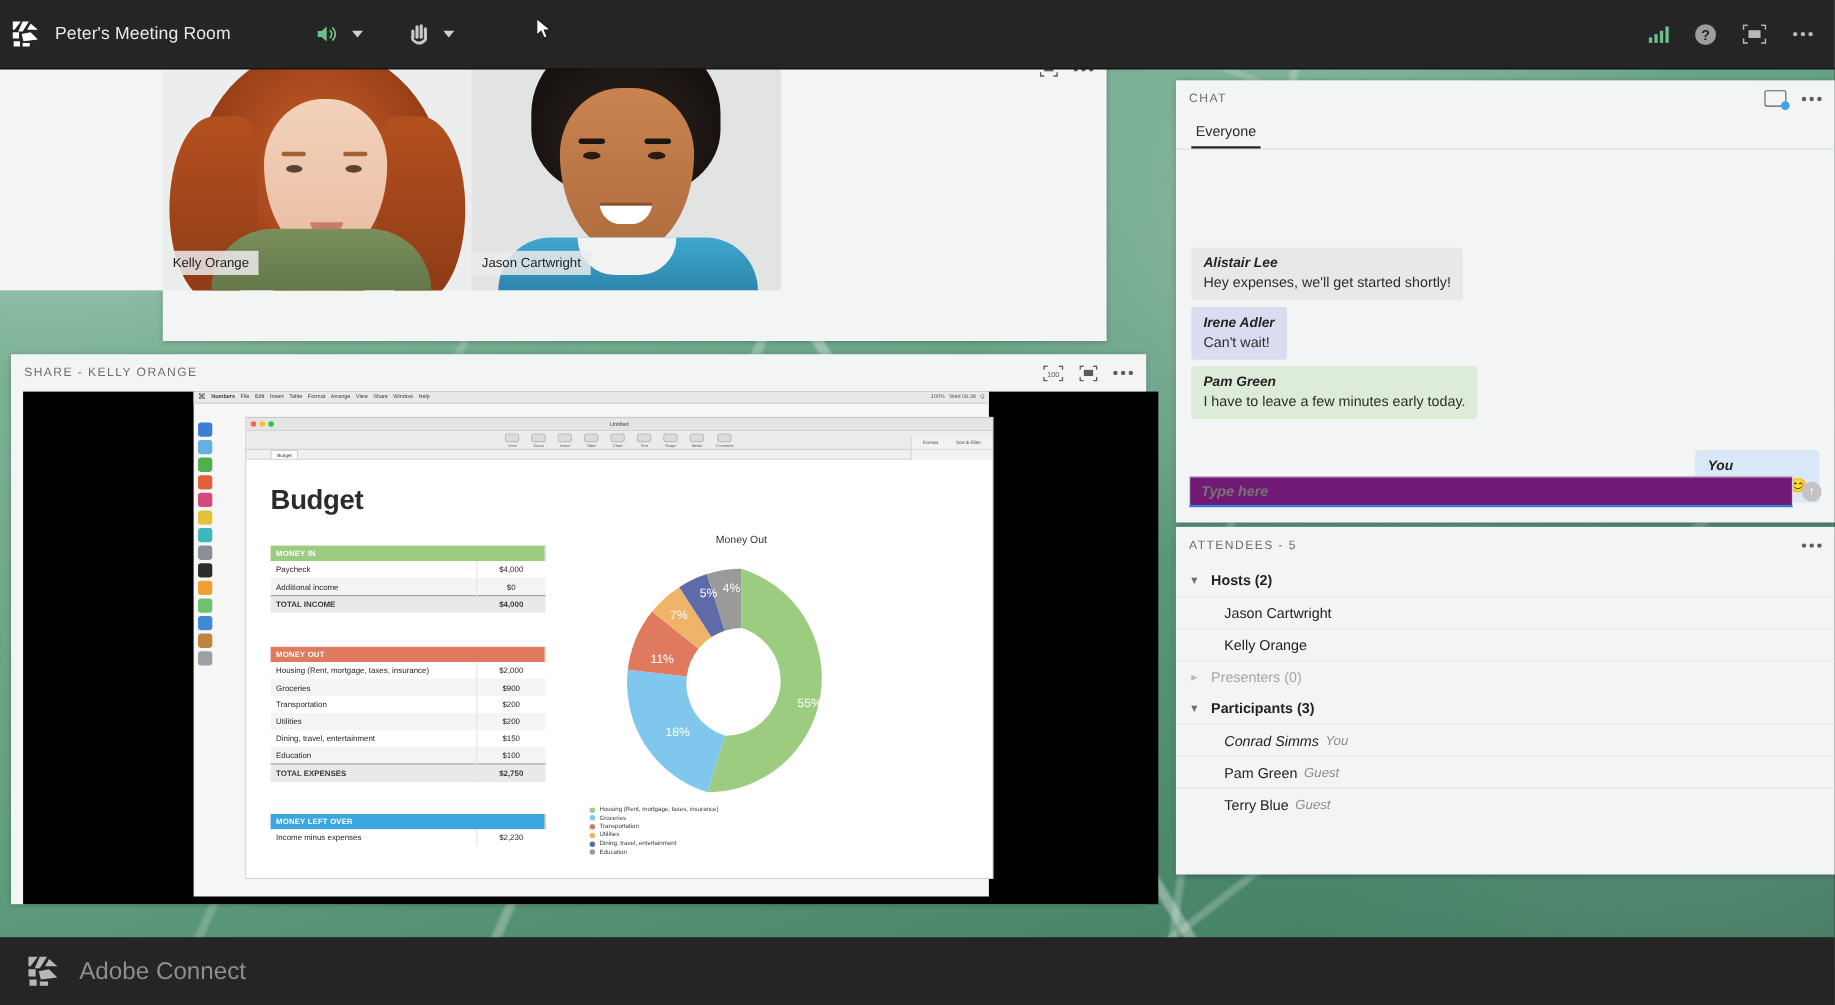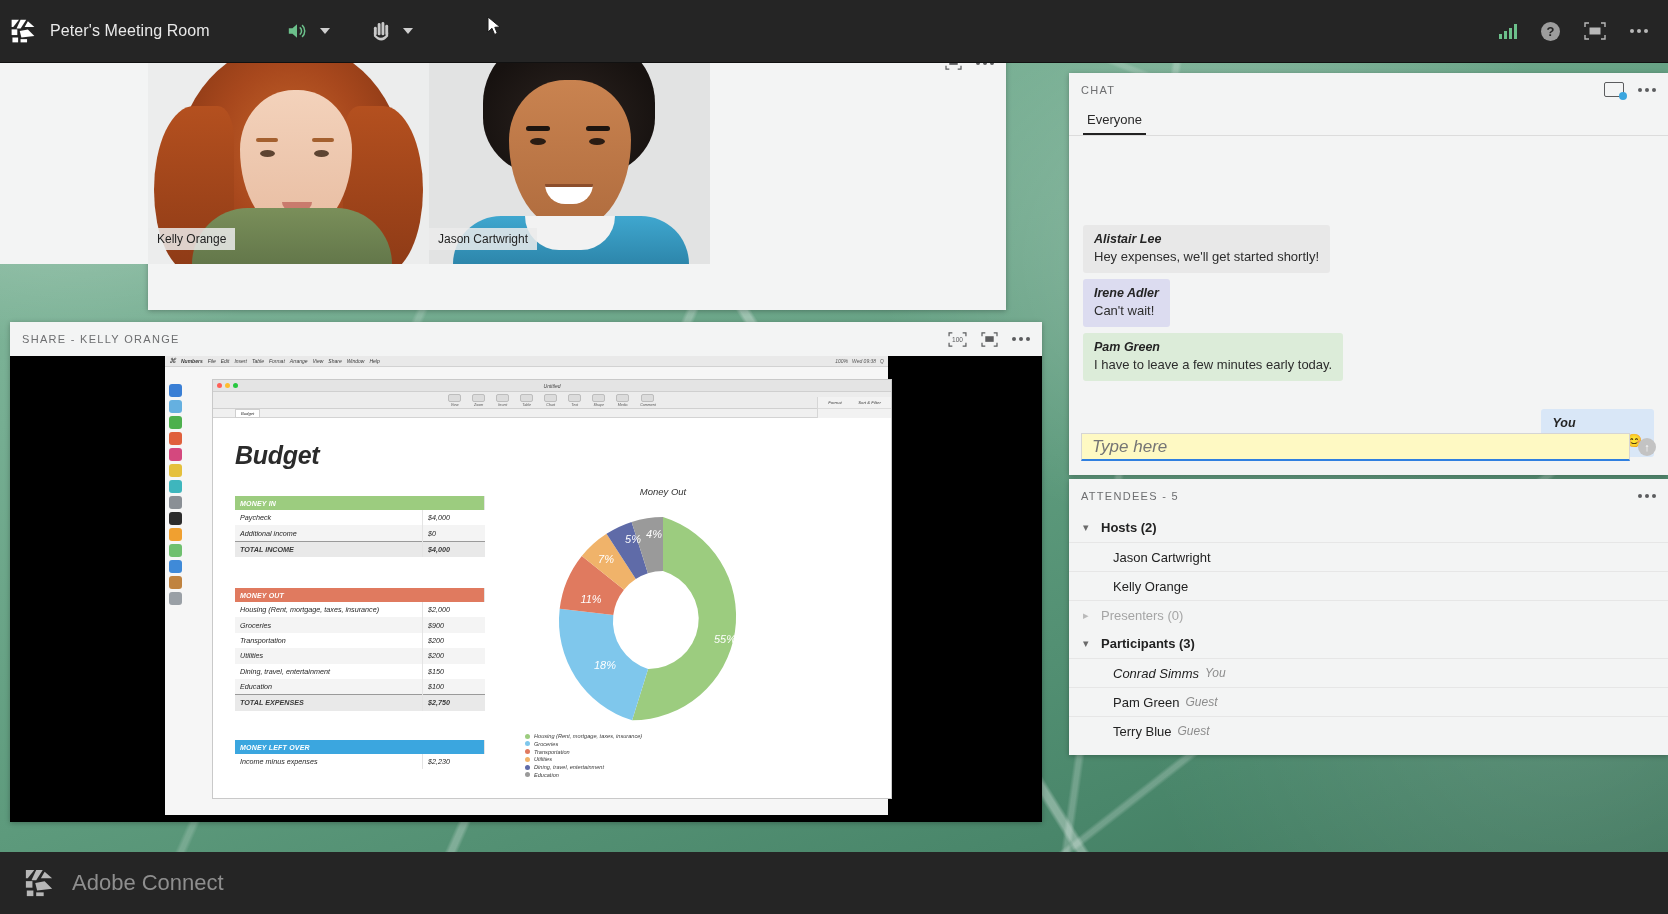--- a/index.html
+++ b/index.html
@@ -108,21 +108,21 @@
   .faceB .brow.l { left:97px; } .faceB .brow.r { left:157px; }
   .faceB .smile { position:absolute; left:116px; top:142px; width:48px; height:20px;
      background:#fff; border-radius:0 0 26px 26px; border-top:3px solid #8c4e2c;}
   .faceB .body { position:absolute; left:24px; bottom:0; width:236px; height:48px;
      background:linear-gradient(180deg,#3fa7cf,#2d86ab); border-radius:80px 80px 0 0; }
   .faceB .collar { position:absolute; left:96px; bottom:14px; width:90px; height:34px;
      background:#f2f2f2; border-radius:0 0 40px 40px;}
 
   
   #share-pod { left:10px; top:322px; width:1032px; height:500px; }
-  .share-canvas { position:absolute; left:10px; top:356px; width:1032px; height:466px; background:#000;font-style:italic; }
+  .share-canvas { position:absolute; left:21px; top:356px; width:1032px; height:466px; background:#000; }
   .mac-win { position:absolute; left:155px; top:0px; width:723px; height:459px; background:#f6f6f6; }
   .mac-menubar { height:11px; background:#e9e9e9; display:flex; align-items:center;
                  font-size:5px; color:#3a3a3a; padding:0 4px; gap:5px; border-bottom:1px solid #d2d2d2;}
   .mac-menubar .ap { font-size:7px; }
   .mac-menubar .right { margin-left:auto; display:flex; gap:4px; font-size:5px; color:#555; }
   .numbers-doc { position:absolute; left:47px; top:23px; width:680px; height:420px;
                  background:#fdfdfd; border:1px solid #c9c9c9; }
   .nb-tool { height:17px; background:#ececec; border-bottom:1px solid #d0d0d0; display:flex;
              align-items:center; justify-content:center; gap:11px; position:relative;}
   .nb-tool .grp { display:flex; flex-direction:column; align-items:center; gap:1px; }
@@ -145,21 +145,21 @@
   
   .btable { width:250px; font-size:7.2px; color:#262626; border-collapse:collapse; }
   .btable td { padding:3.2px 5px; }
   .bt-hdr td { color:#fff; font-weight:bold; font-size:7px; letter-spacing:.2px; padding:3.5px 5px; }
   .bt-hdr.green td { background:#9ccc7f; }
   .bt-hdr.red   td { background:#e07a5f; }
   .bt-hdr.blue  td { background:#3ba6df; }
   .btable tr.alt td { background:#f4f4f4; }
   .btable tr.plain td { background:#fff; }
   .btable tr.total td { background:#e9e9e9; font-weight:bold; color:#3b3b3b; border-top:1px solid #9a9a9a;}
-  .btable td.num { text-align:left; width:62px; }
+  .btable td.num { text-align:center; width:62px; }
   .btable tr td:first-child { border-right:1px solid #e4e4e4; }
 
   
   .chart-title { font-size:9.5px; color:#333; text-align:center; }
   .legend { font-size:5.6px; color:#3a3a3a; }
   .legend-row { display:flex; align-items:center; gap:4px; margin-bottom:1.8px; }
   .legend-dot { width:5px; height:5px; border-radius:50%; display:block; }
 
   .wm { position:absolute; right:20px; top:175px; width:60px; text-align:center;
         color:#b9b9b9; font-size:3.6px; line-height:1.4; }
@@ -172,30 +172,30 @@
   .bubble { border-radius:3px; padding:7px 11px 9px; margin-bottom:6px; display:inline-block; max-width:90%; }
   .bubble .who { font-size:12.5px; font-weight:bold; font-style:italic; color:#242424; margin-bottom:3px; }
   .bubble .msg { font-size:13px; color:#2d2d2d; }
   .b-grey { background:#e8e8e8; }
   .b-lav  { background:#dcdcf0; }
   .b-grn  { background:#dcecd9; }
   .b-blue { background:#d9e7f7; }
   .row-right { display:flex; justify-content:flex-end; margin-top:22px; }
   .chat-input-wrap { position:absolute; left:12px; right:12px; bottom:14px; display:flex; align-items:center; }
   .chat-input { flex:1; height:28px; border:1px solid #d5d5d5; border-bottom:2px solid #2f7fe0;
-                background:#fef9c3; font-size:17px; font-style:italic; color:#8d8d8d; padding:0 10px;
-                font-family:"Liberation Sans", sans-serif; outline:none;}
+                background:#701a75; font-size:13px; font-style:italic; color:#8d8d8d; padding:0 10px;
+                font-family:"Liberation Sans", sans-serif; outline:none;font-weight:bold;}
   .send-btn { width:18px; height:18px; border-radius:50%; background:#c3c3c3; color:#fff;
               display:flex; align-items:center; justify-content:center; font-size:11px; margin-left:8px; cursor:pointer;}
   .chat-new { width:20px; height:15px; border:1.6px solid #5b5c5e; border-radius:2px; position:relative; cursor:pointer;}
   .chat-new::after { content:""; position:absolute; right:-4px; bottom:-4px; width:8px; height:8px;
                      border-radius:50%; background:#3ba6df; }
 
   
-  #att-pod { left:1069px; top:479px; width:599px; height:276px; }
+  #att-pod { left:1069px; top:479px; width:599px; height:316px; }
   .att-list { position:absolute; left:0; top:34px; right:0; bottom:0; overflow:hidden;}
   .grp-row { display:flex; align-items:center; height:29px; padding-left:14px; cursor:pointer; }
   .grp-row .tw { width:18px; color:#6a6a6a; font-size:11px; display:flex; align-items:center; }
   .grp-row .gname { font-size:13px; font-weight:bold; color:#222; }
   .grp-row.dim .gname { font-weight:normal; color:#a5a5a5; }
   .grp-row.dim .tw { color:#b9b9b9; }
   .att-row { display:flex; align-items:center; height:29px; padding-left:44px;
              border-top:1px solid #e6e6e6; cursor:pointer; }
   .att-row .n { font-size:13px; color:#222; }
   .att-row .n.it { font-style:italic; }

